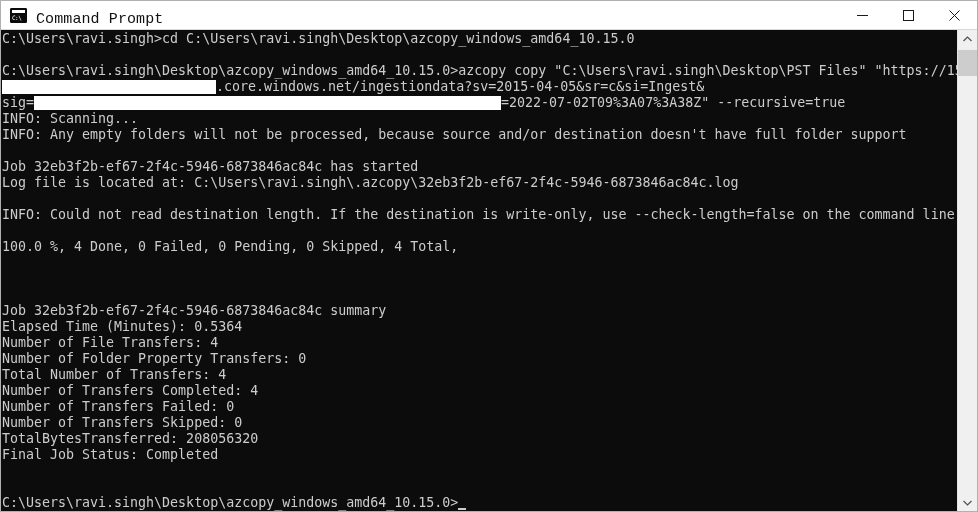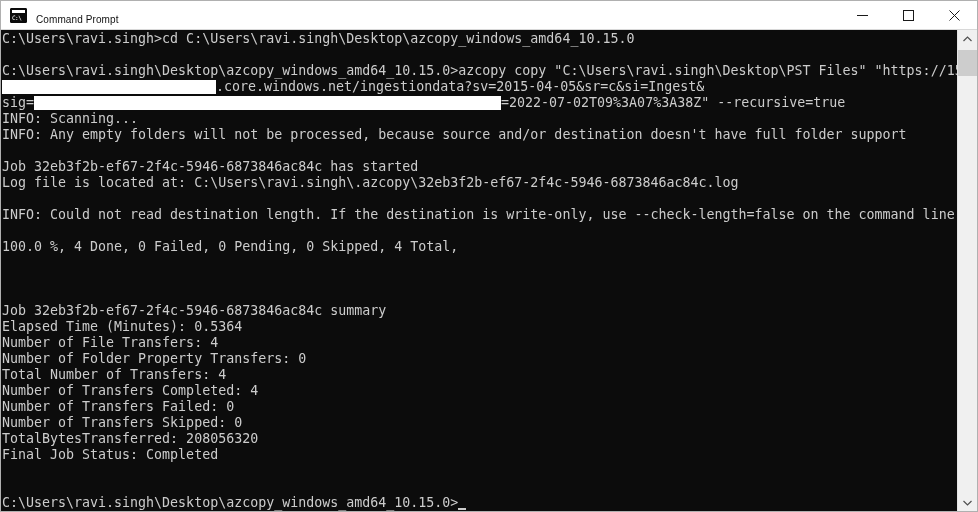--- a/index.html
+++ b/index.html
@@ -64,22 +64,22 @@
     position: absolute;
     left: 1px;
     top: 4px;
     font-family: "DejaVu Sans Mono", monospace;
     font-size: 6px;
     line-height: 9px;
     color: #ffffff;
     letter-spacing: -0.5px;
   }
   .titlebar-title {
-    font-family: Liberation Sans, sans-serif;
-    font-size: 10px;
+    font-family: Liberation Mono, monospace;
+    font-size: 15px;
     color: #111111;
     letter-spacing: 0.1px;
     white-space: nowrap;
     margin-top: 8px;
   }
   .titlebar-spacer { flex: 1 1 auto; }
   .win-btns {
     display: flex;
     height: 28px;
     flex: 0 0 auto;

